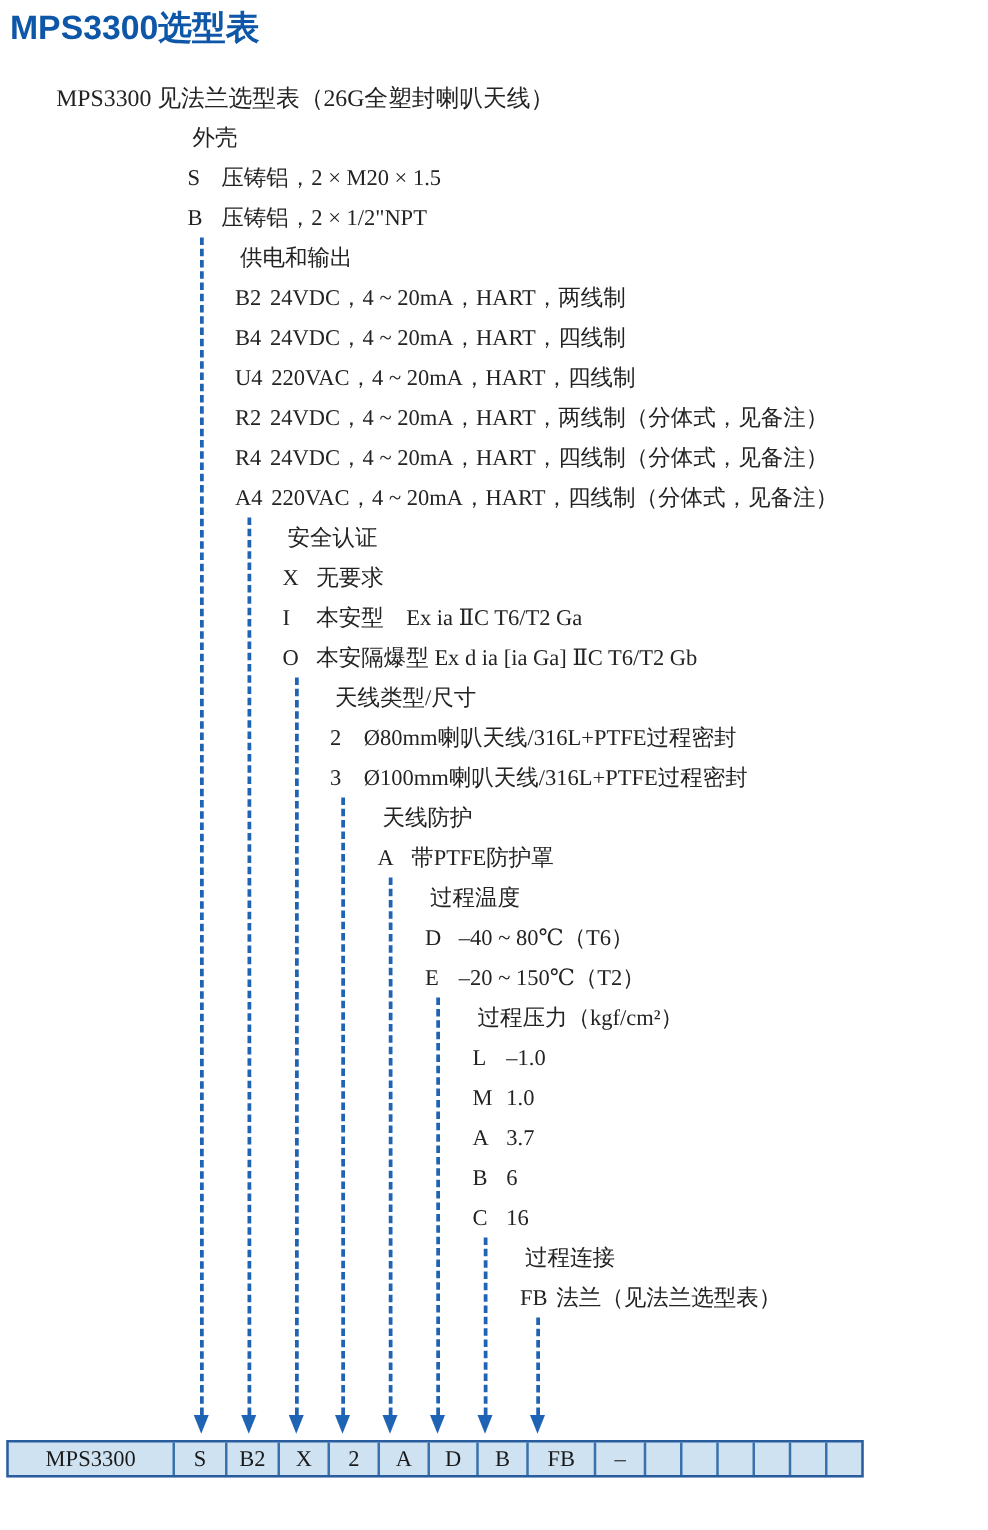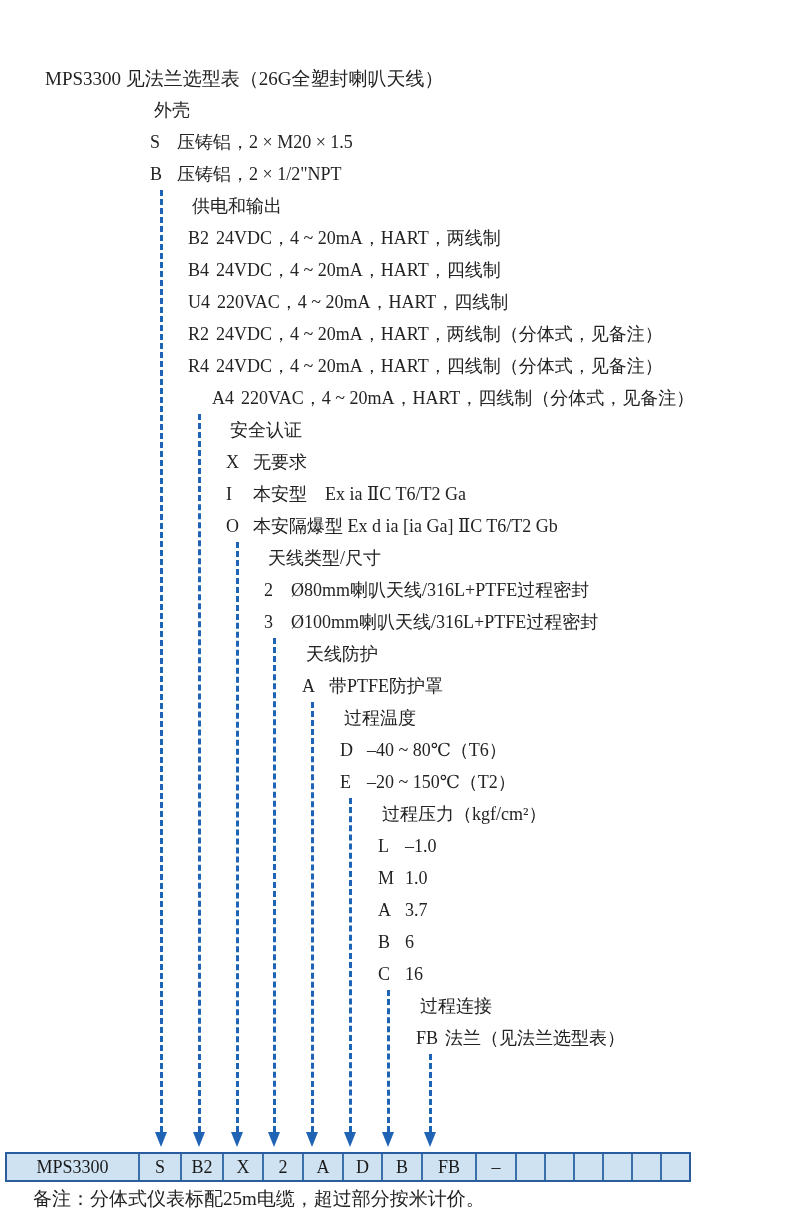--- a/index.html
+++ b/index.html
@@ -18,32 +18,33 @@
               border:2px solid #2a5d9e;background:#cfe2f2;}
   #code-table .cell{height:26px;line-height:26px;text-align:center;font-size:18px;
                     color:#1a1a1a;border-left:2px solid #3a71ad;overflow:hidden;}
   #code-table .cell:first-child{border-left:none;}
   .note{position:absolute;left:33px;top:1186px;font-size:19px;white-space:nowrap;}
 </style>
 </head>
 <body>
 
 <div class="page">
+  <h1 class="title">MPS3300选型表</h1>
   <div class="subtitle">MPS3300 见法兰选型表（26G全塑封喇叭天线）</div>
   <div id="tree">
       <div class="row" style="left: 154px; top: 99px;">外壳</div>
       <div class="row" style="left: 150px; top: 131px;"><span class="code">S</span><span class="desc">压铸铝，2 × M20 × 1.5</span></div>
       <div class="row" style="left: 150px; top: 163px;"><span class="code">B</span><span class="desc">压铸铝，2 × 1/2"NPT</span></div>
       <div class="row" style="left: 192px; top: 195px;">供电和输出</div>
       <div class="row" style="left: 188px; top: 227px;"><span class="code">B2</span><span class="desc">24VDC，4 ~ 20mA，HART，两线制</span></div>
       <div class="row" style="left: 188px; top: 259px;"><span class="code">B4</span><span class="desc">24VDC，4 ~ 20mA，HART，四线制</span></div>
       <div class="row" style="left: 188px; top: 291px;"><span class="code">U4</span><span class="desc">220VAC，4 ~ 20mA，HART，四线制</span></div>
       <div class="row" style="left: 188px; top: 323px;"><span class="code">R2</span><span class="desc">24VDC，4 ~ 20mA，HART，两线制（分体式，见备注）</span></div>
       <div class="row" style="left: 188px; top: 355px;"><span class="code">R4</span><span class="desc">24VDC，4 ~ 20mA，HART，四线制（分体式，见备注）</span></div>
-      <div class="row" style="left: 188px; top: 387px; margin-left: 24px;"><span class="code">A4</span><span class="desc">220VAC，4 ~ 20mA，HART，四线制（分体式，见备注）</span></div>
+      <div class="row" style="left: 188px; top: 387px;"><span class="code">A4</span><span class="desc">220VAC，4 ~ 20mA，HART，四线制（分体式，见备注）</span></div>
       <div class="row" style="left: 230px; top: 419px;">安全认证</div>
       <div class="row" style="left: 226px; top: 451px;"><span class="code">X</span><span class="desc">无要求</span></div>
       <div class="row" style="left: 226px; top: 483px;"><span class="code">I</span><span class="desc">本安型　Ex ia ⅡC T6/T2 Ga</span></div>
       <div class="row" style="left: 226px; top: 515px;"><span class="code">O</span><span class="desc">本安隔爆型 Ex d ia [ia Ga] ⅡC T6/T2 Gb</span></div>
       <div class="row" style="left: 268px; top: 547px;">天线类型/尺寸</div>
       <div class="row" style="left: 264px; top: 579px;"><span class="code">2</span><span class="desc">Ø80mm喇叭天线/316L+PTFE过程密封</span></div>
       <div class="row" style="left: 264px; top: 611px;"><span class="code">3</span><span class="desc">Ø100mm喇叭天线/316L+PTFE过程密封</span></div>
       <div class="row" style="left: 306px; top: 643px;">天线防护</div>
       <div class="row" style="left: 302px; top: 675px;"><span class="code">A</span><span class="desc">带PTFE防护罩</span></div>
       <div class="row" style="left: 344px; top: 707px;">过程温度</div>
@@ -87,14 +88,13 @@
       <div class="cell" style="width: 38px;">B</div>
       <div class="cell" style="width: 52px;">FB</div>
       <div class="cell" style="width: 38px;">–</div>
       <div class="cell" style="width: 27px;"></div>
       <div class="cell" style="width: 27px;"></div>
       <div class="cell" style="width: 27px;"></div>
       <div class="cell" style="width: 27px;"></div>
       <div class="cell" style="width: 27px;"></div>
       <div class="cell" style="width: 27px;"></div>
     </div>
-  <div class="note">备注：分体式仪表标配25m电缆，超过部分按米计价。</div>
 </div>
 
 </body></html>

